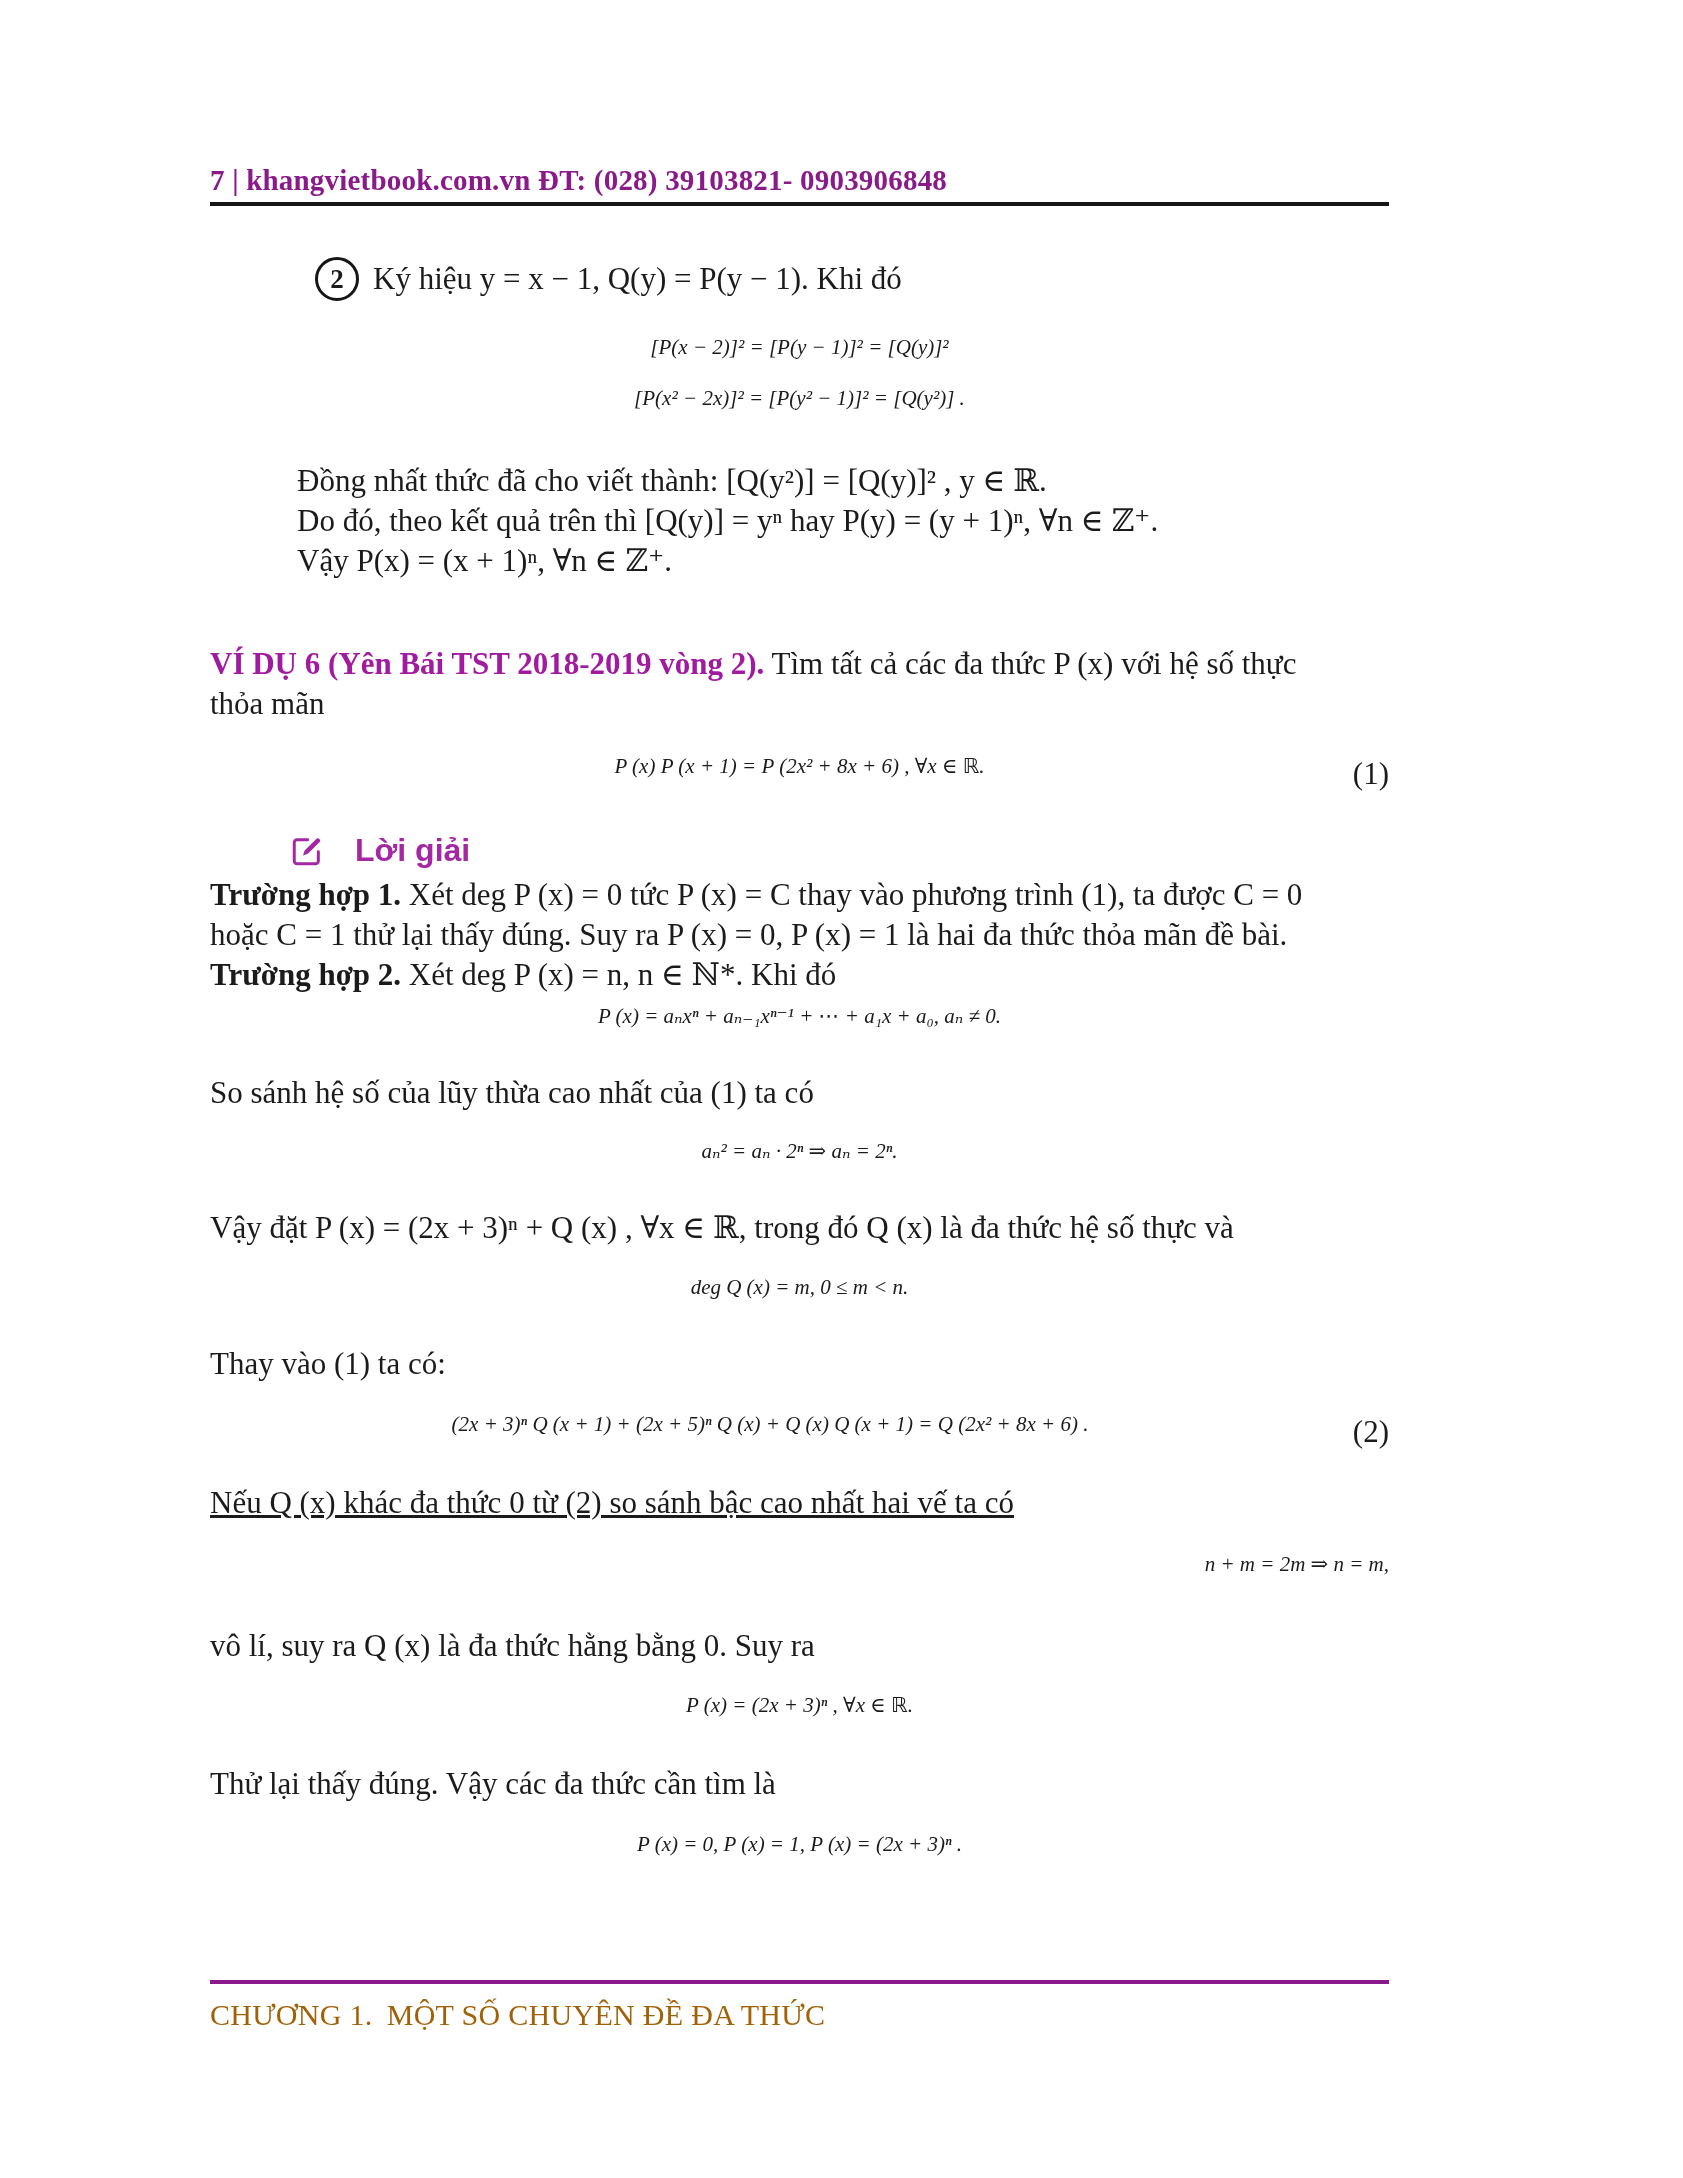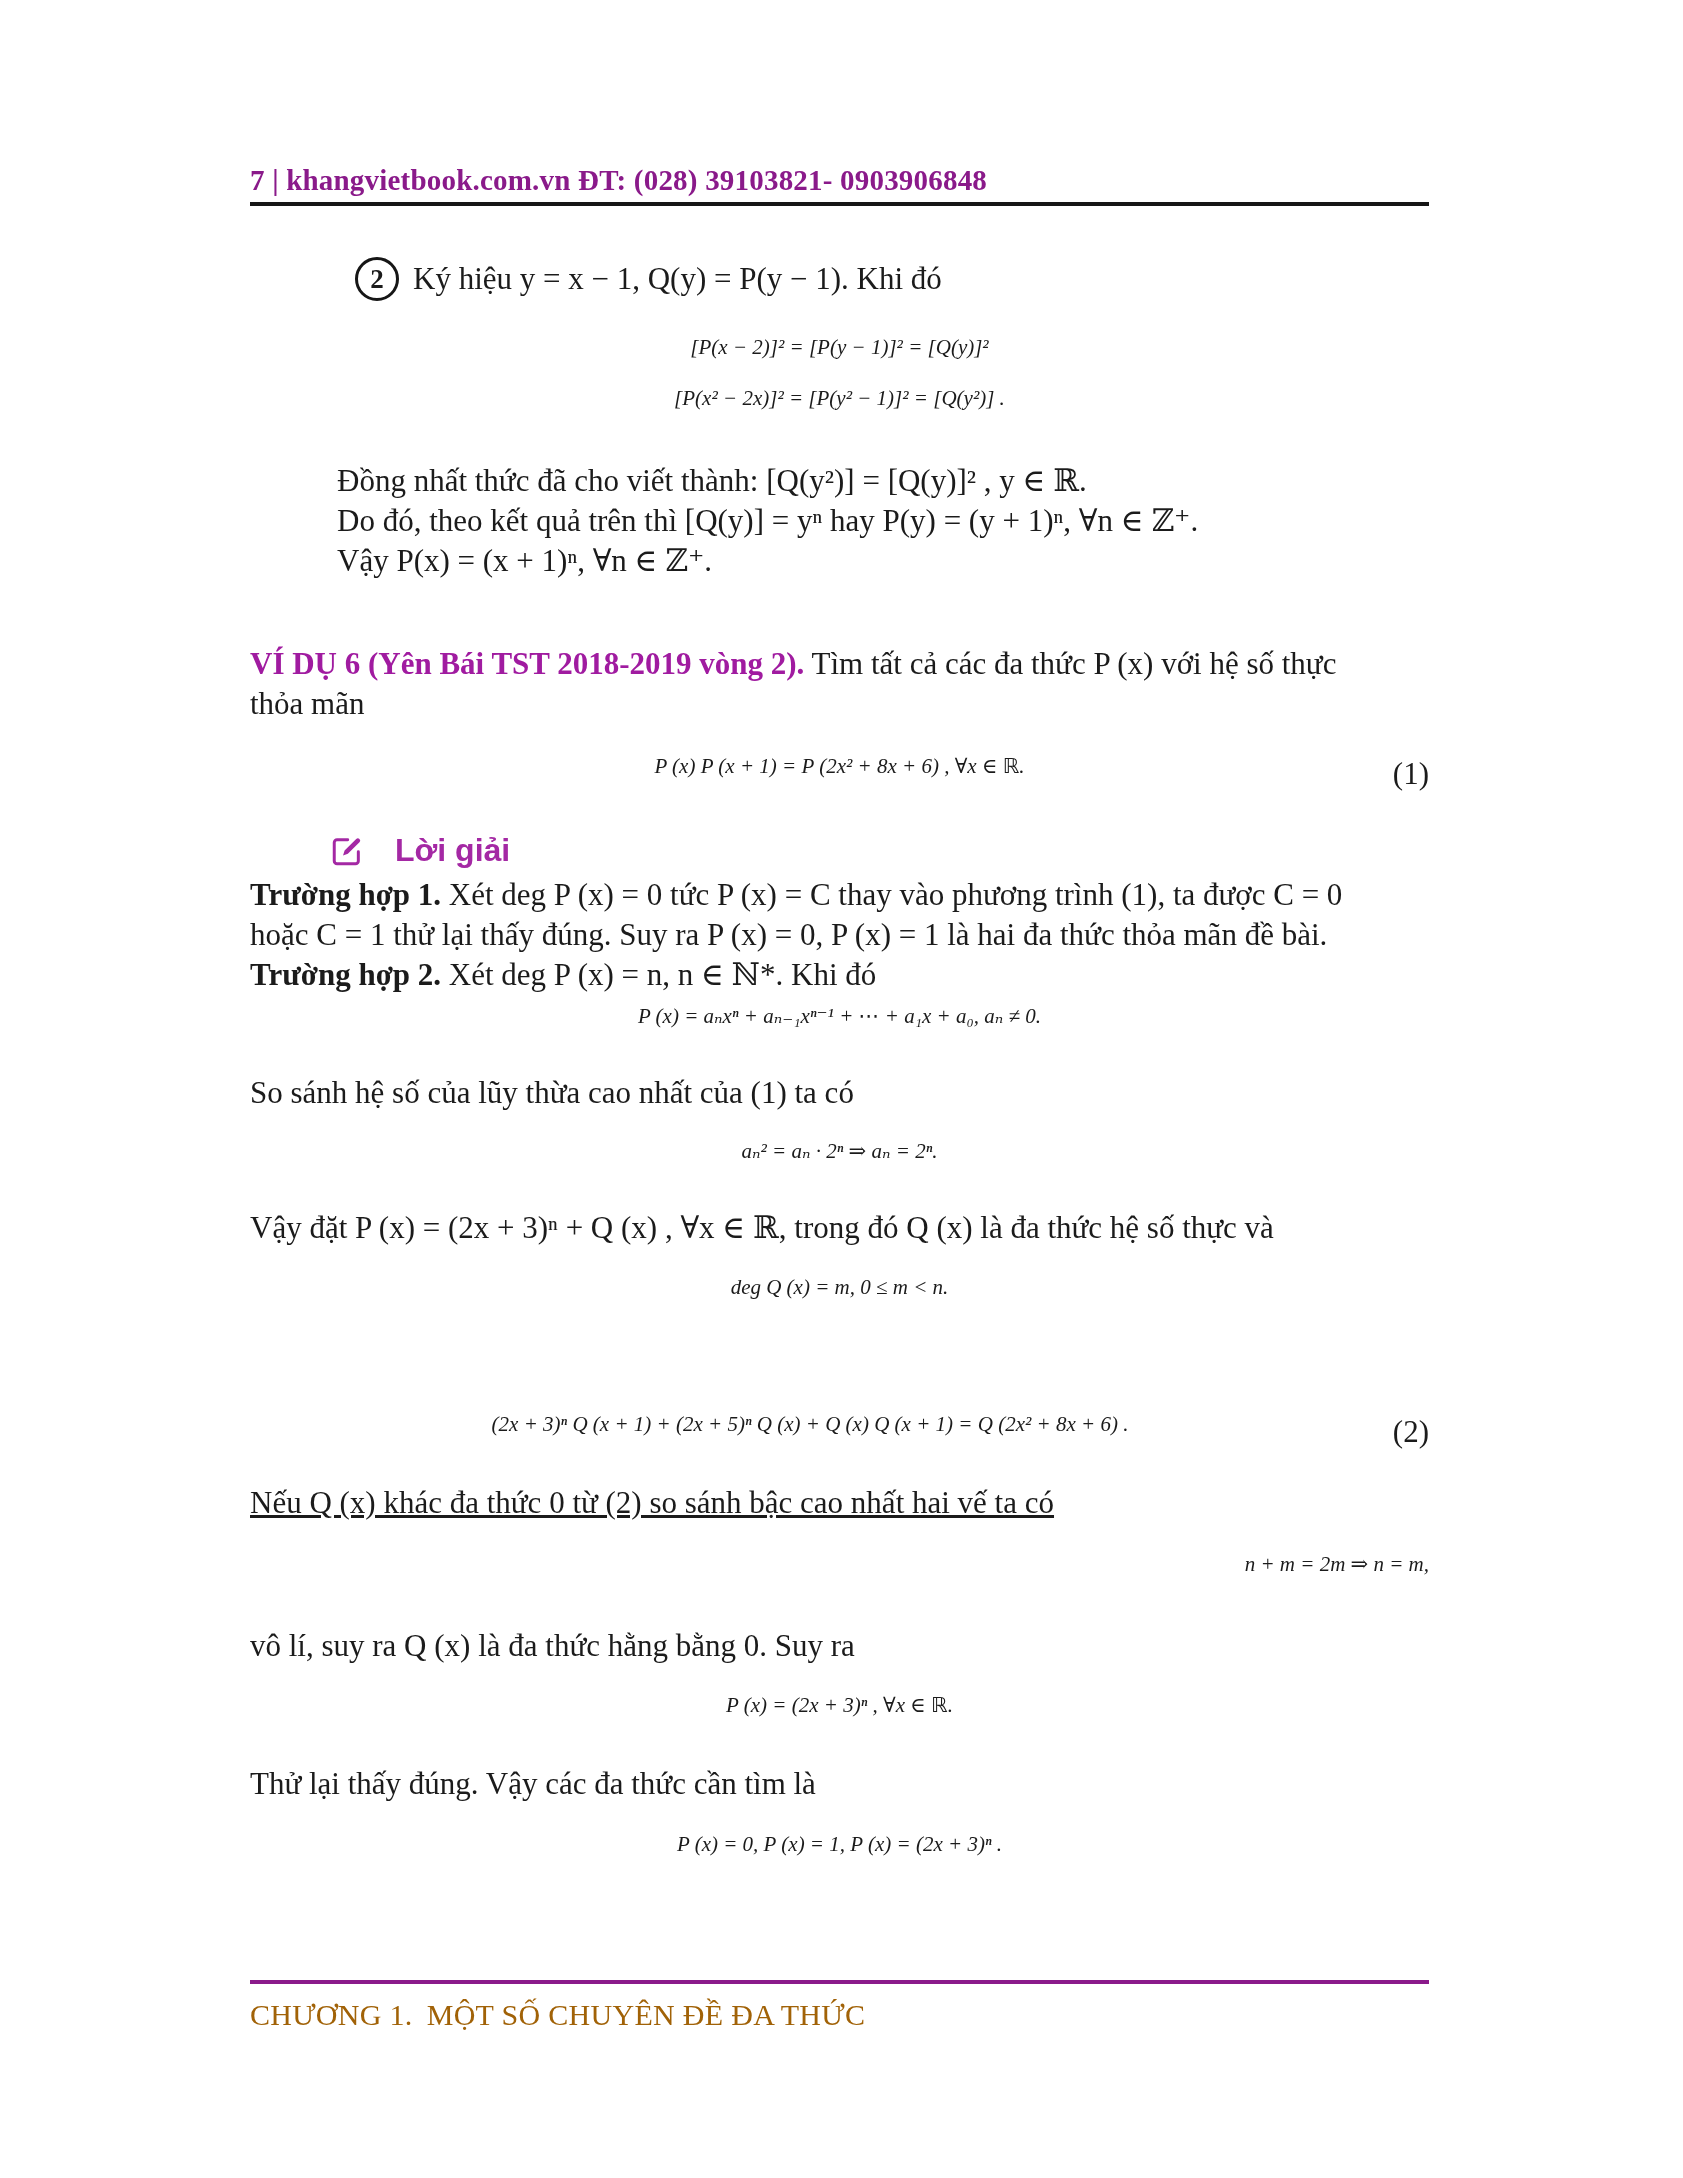--- a/index.html
+++ b/index.html
@@ -4,21 +4,21 @@
 <style>
   html,body{margin:0;padding:0;background:#ffffff;}
   .page{
     position:relative;
     width:1683px;height:2178px;
     background:#ffffff;
     font-family:"Liberation Serif","DejaVu Serif","DejaVu Sans",serif;
     color:#1b1b1b;
     overflow:hidden;
   }
-  .abs{position:absolute;margin-left:40px;}
+  .abs{position:absolute;}
   .content-left{left:210px;}
   .content{left:210px;width:1179px;}
   .body-text{font-size:31px;line-height:40px;}
   .eq{font-size:21px;font-style:italic;text-align:center;}
   .eq-num{font-style:normal;position:absolute;right:0;top:0;}
   .header-text{
     font-size:29px;font-weight:bold;color:#8a1a8a;letter-spacing:0.2px;
   }
   .rule{height:4px;}
   .rule-dark{background:#161616;}
@@ -89,20 +89,21 @@
   <div class="abs content eq" style="top:1004px;">P (x) = aₙxⁿ + aₙ₋₁xⁿ⁻¹ + ⋯ + a₁x + a₀, aₙ ≠ 0.</div>
 
   <div class="abs content body-text" style="top:1073px;">So sánh hệ số của lũy thừa cao nhất của (1) ta có</div>
 
   <div class="abs content eq" style="top:1139px;">aₙ² = aₙ · 2ⁿ ⇒ aₙ = 2ⁿ.</div>
 
   <div class="abs content body-text" style="top:1208px;">Vậy đặt P (x) = (2x + 3)ⁿ + Q (x) , ∀x ∈ ℝ, trong đó Q (x) là đa thức hệ số thực và</div>
 
   <div class="abs content eq" style="top:1275px;">deg Q (x) = m, 0 ≤ m &lt; n.</div>
 
+  <div class="abs content body-text" style="top:1344px;">Thay vào (1) ta có:</div>
 
   <div class="abs content" style="top:1412px;">
     <div class="eq" style="padding-right:59px;">(2x + 3)ⁿ Q (x + 1) + (2x + 5)ⁿ Q (x) + Q (x) Q (x + 1) = Q (2x² + 8x + 6) .</div>
     <span class="eq-num body-text">(2)</span>
   </div>
 
   <div class="abs content body-text" style="top:1483px;text-decoration:underline;">Nếu Q (x) khác đa thức 0 từ (2) so sánh bậc cao nhất hai vế ta có</div>
 
   <div class="abs content eq" style="top:1552px;text-align:right;">n + m = 2m ⇒ n = m,</div>
 

